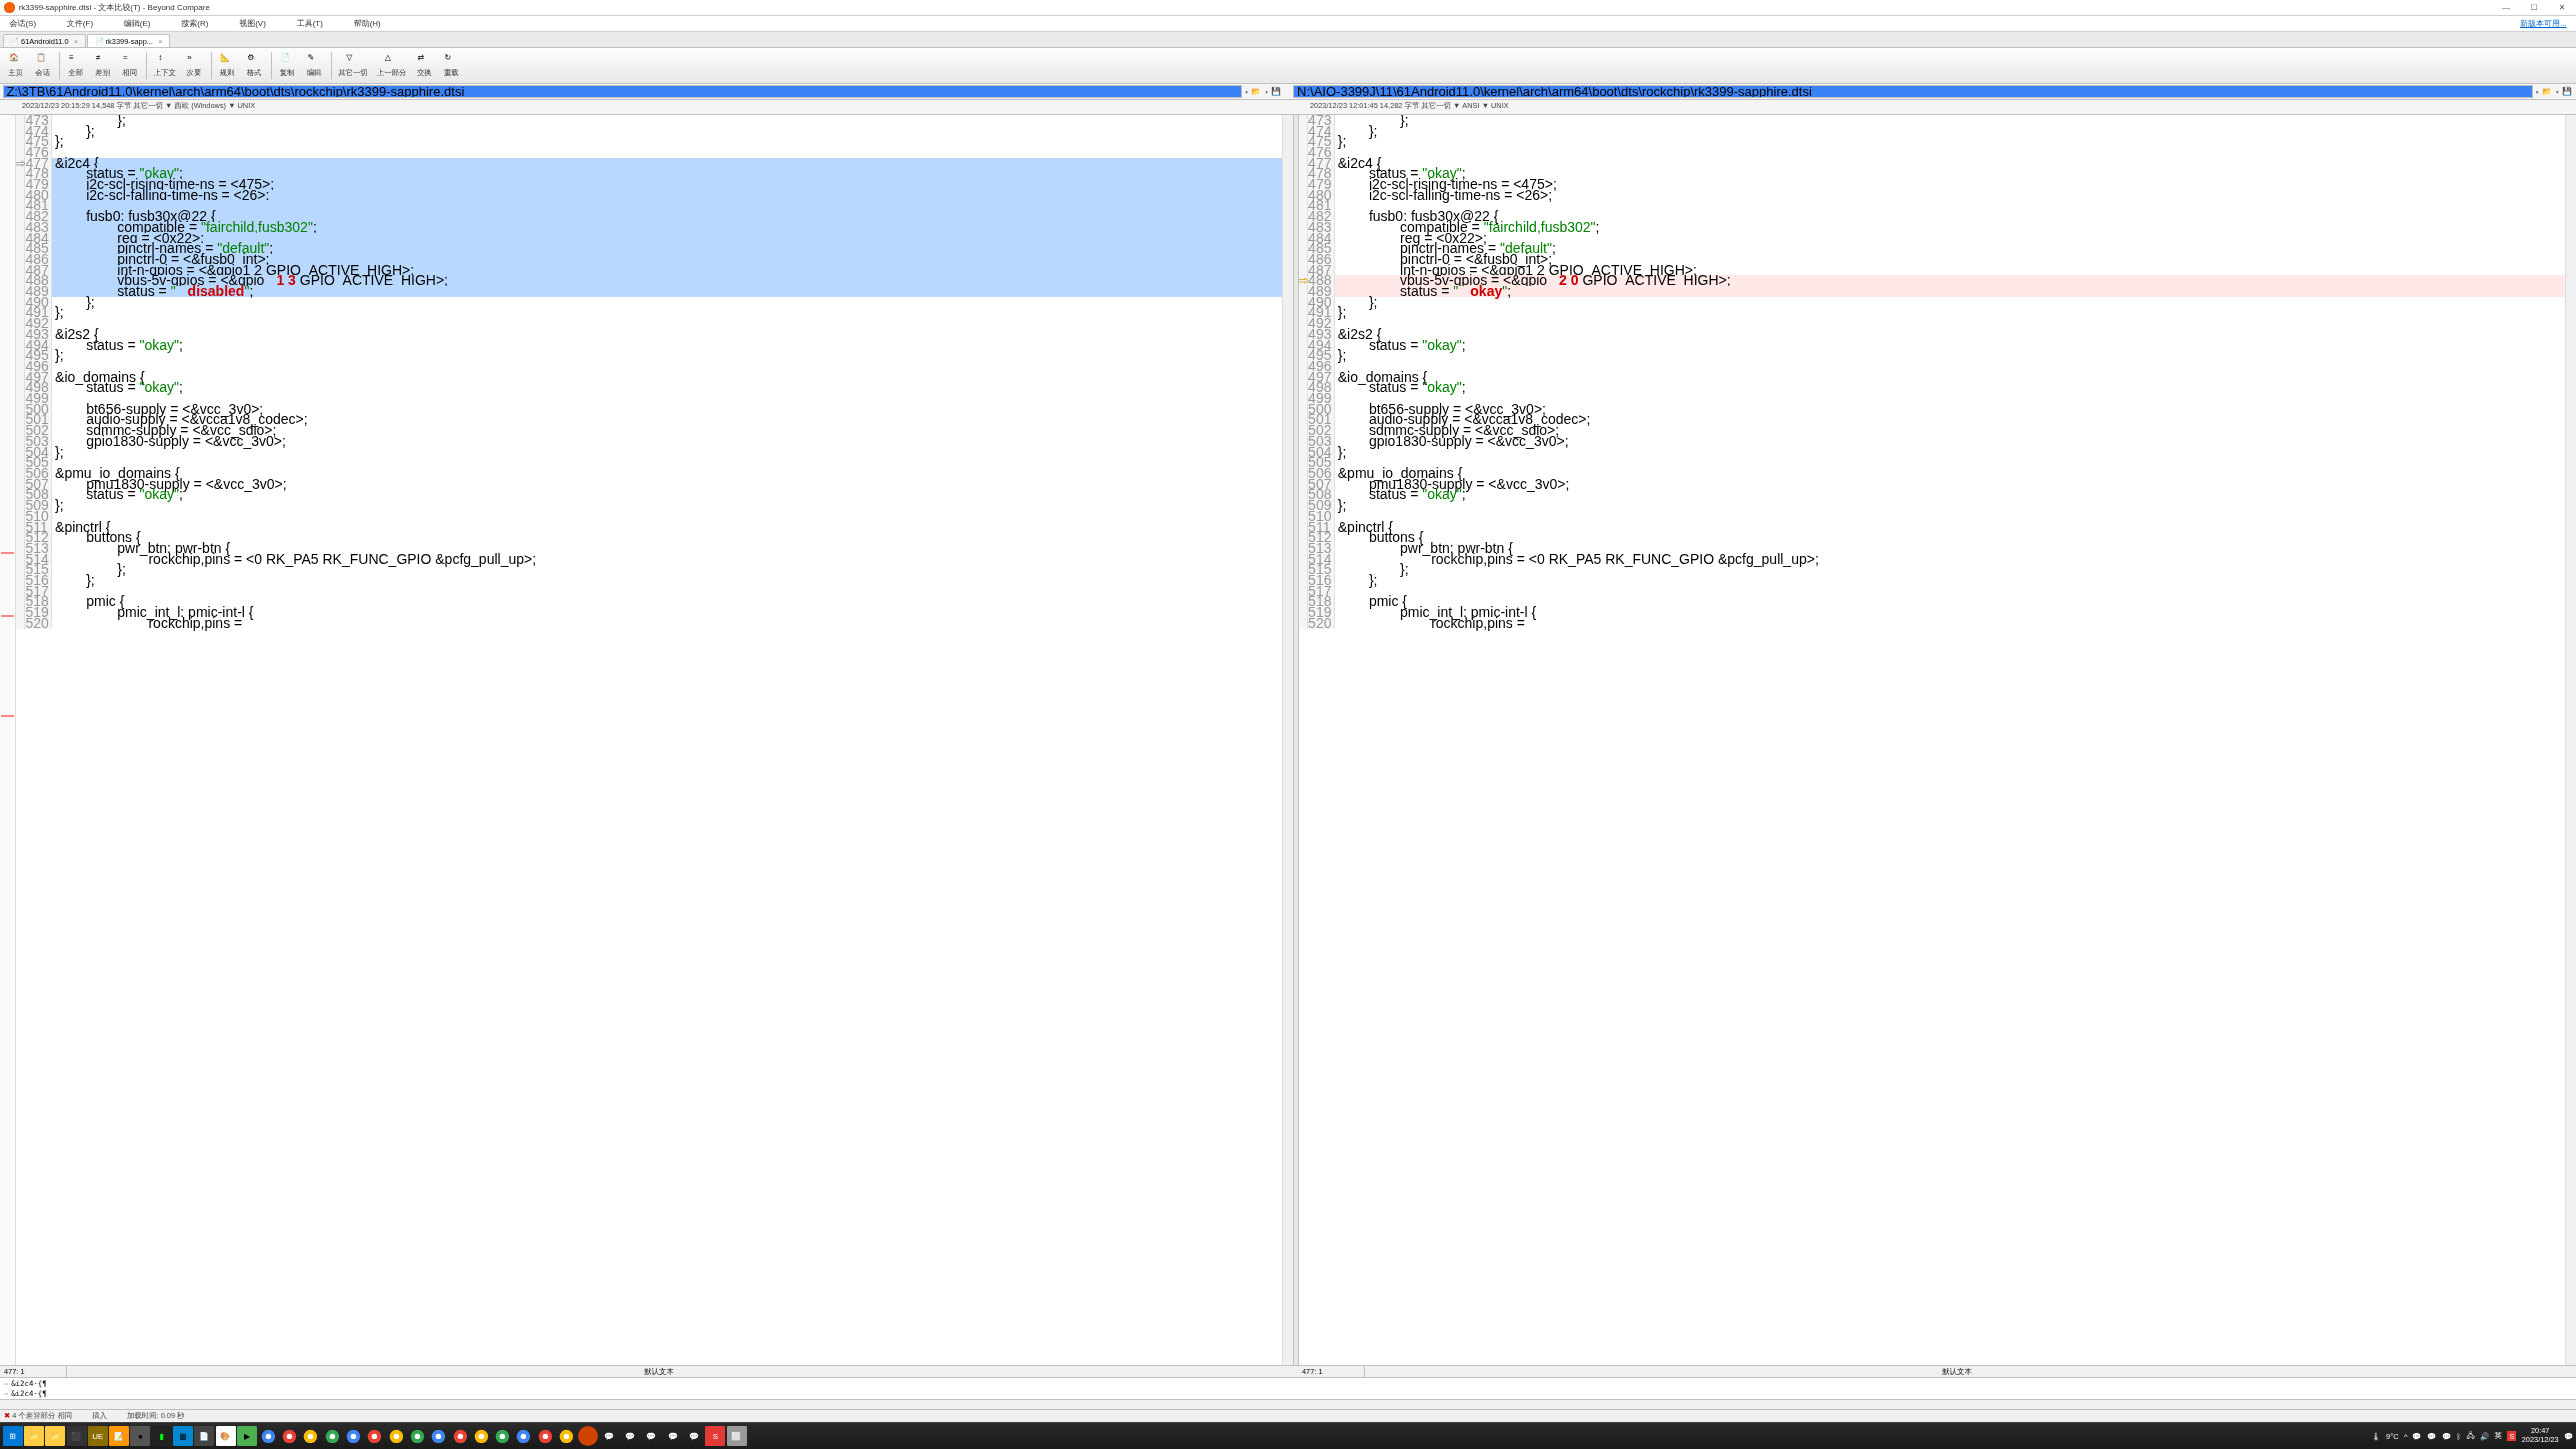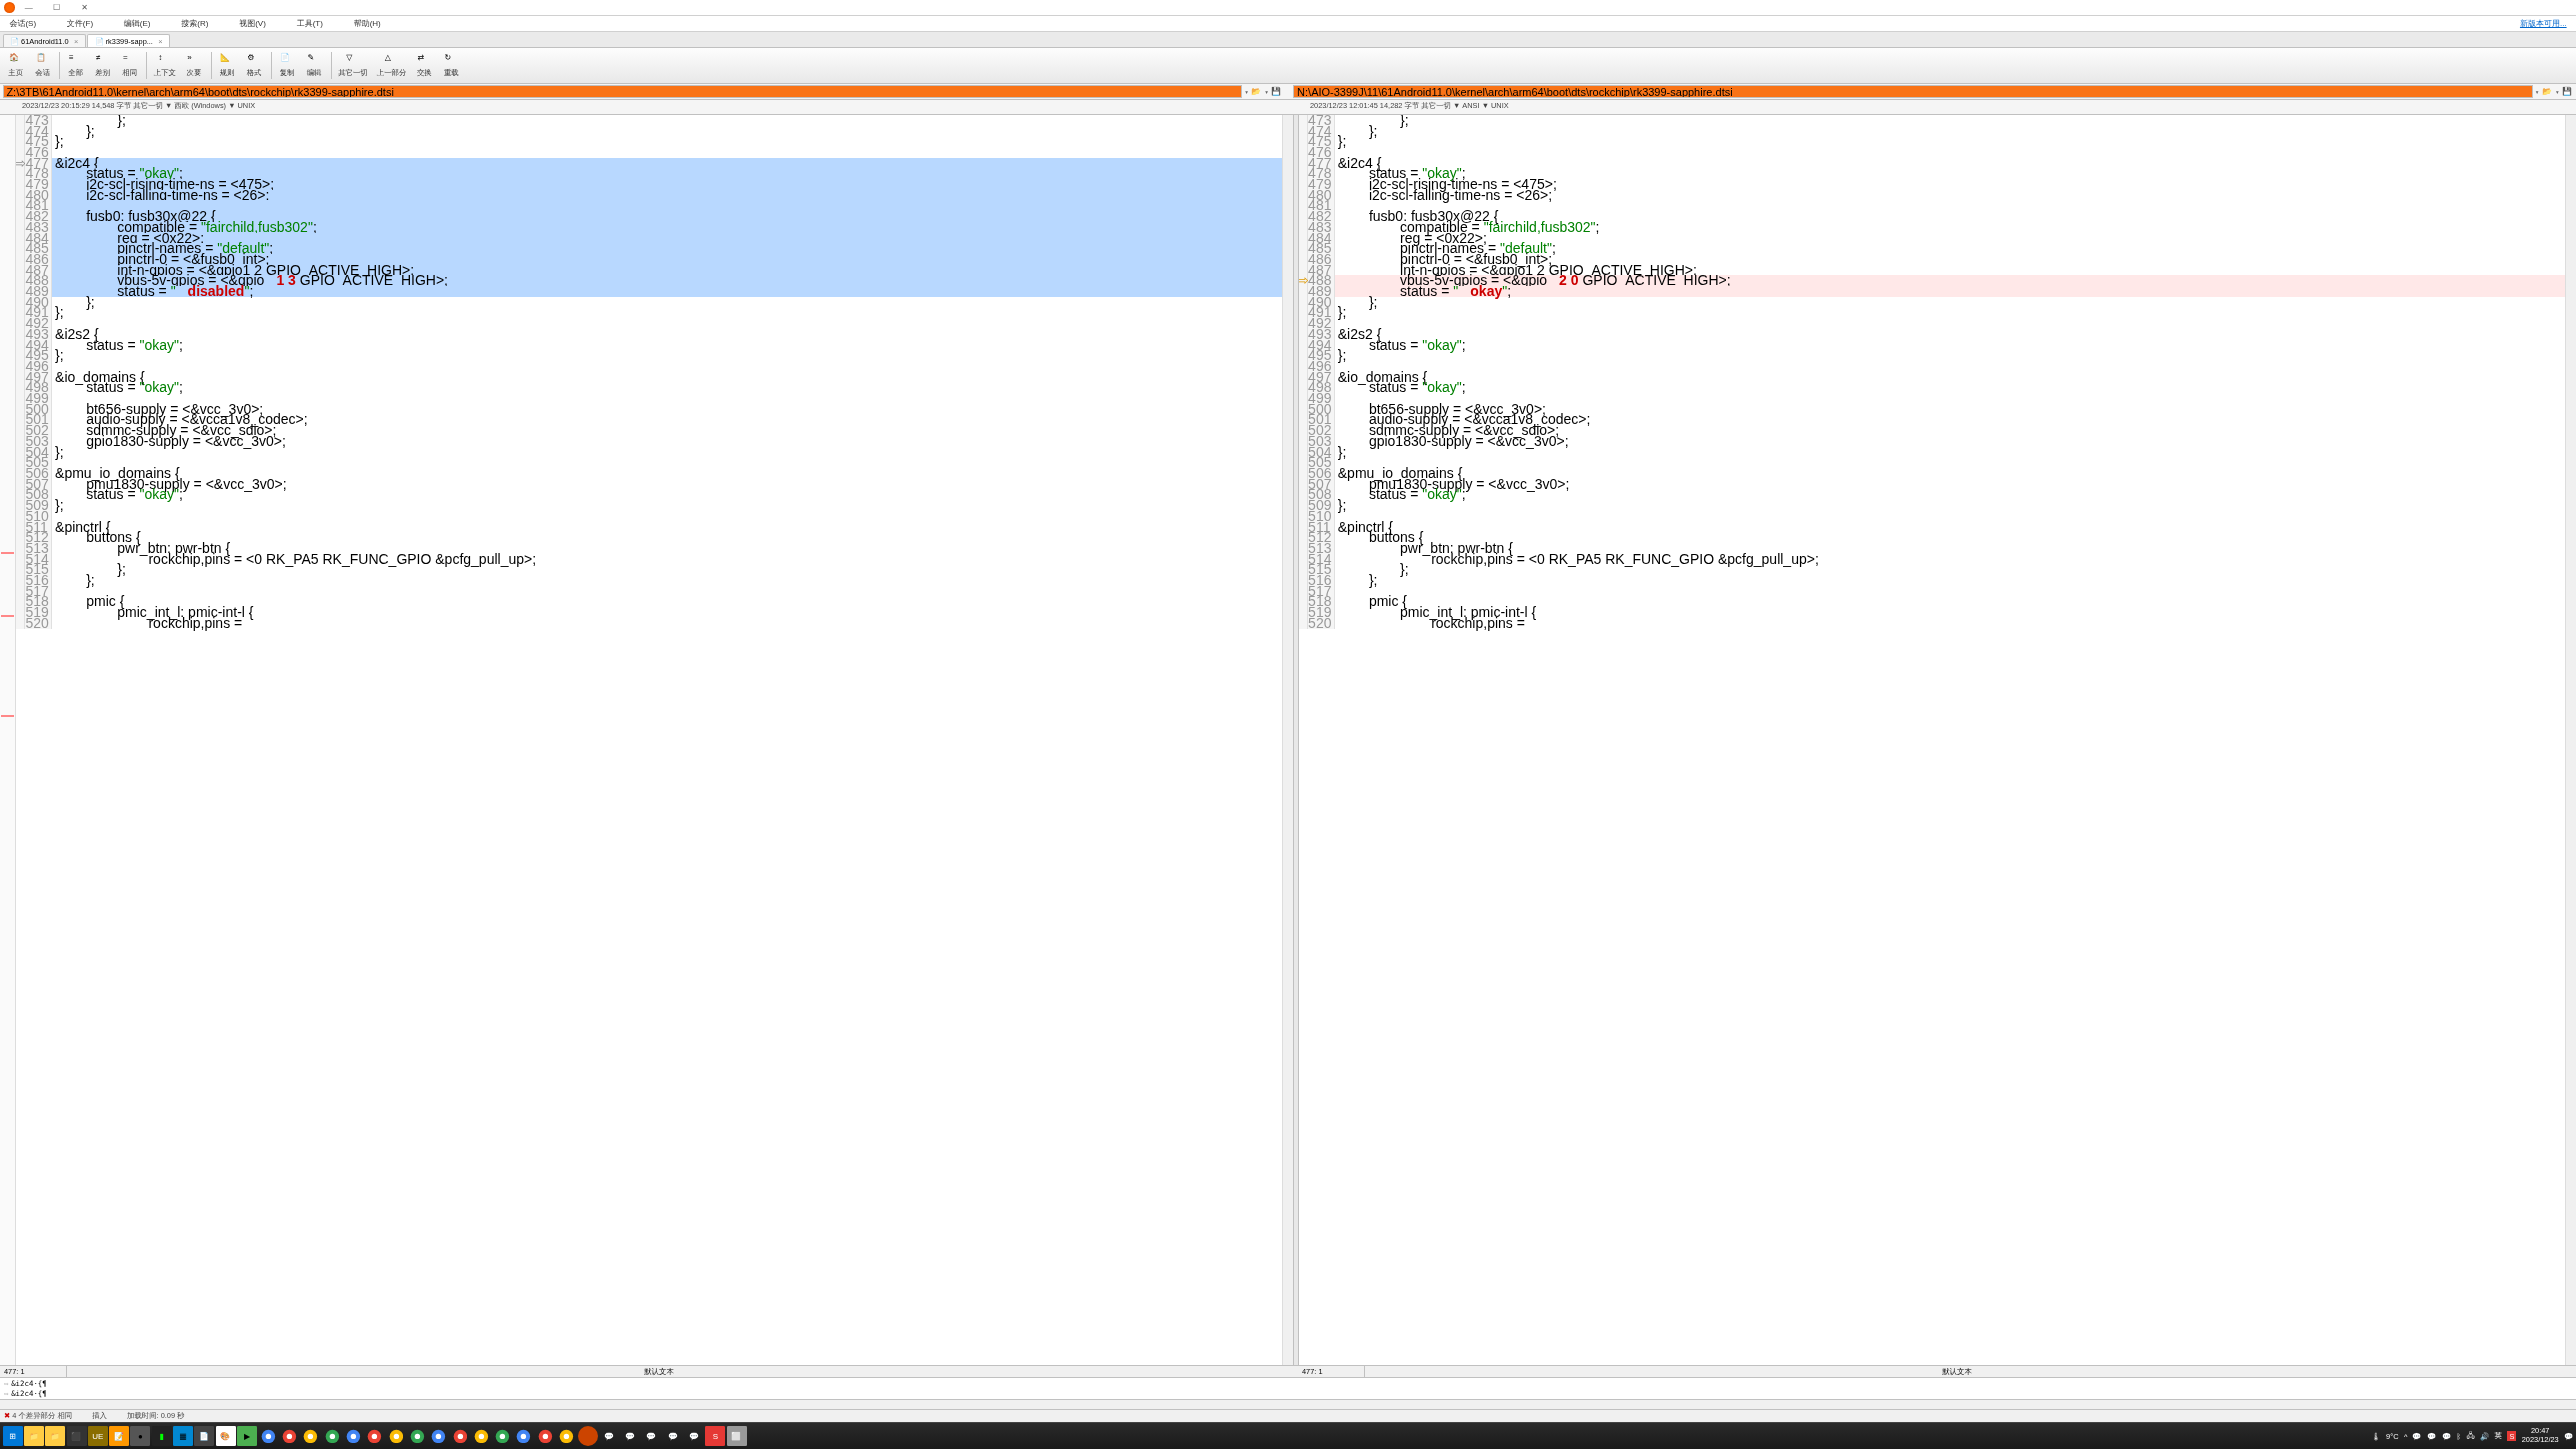--- a/index.html
+++ b/index.html
@@ -19,21 +19,21 @@
 .tab.active { background: #fff; }
 .tabicon { width: 8px; height: 8px; }
 .tabclose { margin-left: 2.7px; color: #888; }
 .toolbar { background: linear-gradient(#fdfdfd, #e8e8e8); height: 36px; display: flex; align-items: center; padding: 0 2.7px; border-bottom: 0.7px solid #c0c0c0; }
 .tbtn { display: flex; flex-direction: column; align-items: center; justify-content: center; min-width: 27px; height: 34px; padding: 1.3px 4px; border-right: 0.7px solid transparent; }
 .tbtn .ticon { width: 13.4px; height: 13.4px; margin-bottom: 1.3px; }
 .tbtn .tlabel { font-size: 7.4px; color: #333; }
 .tsep { width: 0.7px; height: 27px; background: #c0c0c0; margin: 0 2.7px; }
 .pathbar { background: #f5f5f5; height: 16px; display: flex; border-bottom: 0.7px solid #c0c0c0; }
 .pathhalf { flex: 1; display: flex; align-items: center; padding: 0 2.7px; gap: 2.7px; }
-.pathinput { flex: 1; border: 0.7px solid #c0c0c0; padding: 0.7px 2.7px; background: #f97316; font-size: 11px; height: 12.7px; }
+.pathinput { flex: 1; border: 0.7px solid #c0c0c0; padding: 0.7px 2.7px; background: #3b82f6; font-size: 13px; height: 12.7px; }
 .pathbtn { width: 12px; height: 12px; display: flex; align-items: center; justify-content: center; }
 .pathsep { width: 5.4px; }
 .infobar { background: #f5f5f5; height: 14.8px; display: flex; border-bottom: 0.7px solid #c0c0c0; font-size: 7.4px; }
 .infohalf { flex: 1; padding: 1.3px 4px; color: #444; margin-left: 18px; }
 .main { flex: 1; display: flex; min-height: 0; }
 .thumb { width: 16px; background: #fafafa; border-right: 0.7px solid #ddd; position: relative; }
 .thumbmark { position: absolute; left: 1.3px; right: 1.3px; height: 2px; }
 .pane { flex: 1; display: flex; flex-direction: column; min-width: 0; background: #fff; }
 .panesep { width: 5.4px; background: #e8e8e8; border-left: 0.7px solid #c0c0c0; border-right: 0.7px solid #c0c0c0; }
 .code { flex: 1; overflow: auto; font-family: Liberation Sans, sans-serif; font-size: 14px; white-space: pre; position: relative; }
@@ -63,20 +63,21 @@
 .arrow { font-size: 5.4px; color: #666; }
 
 </style>
 </head>
 <body>
 
 <div class="app">
 
   <div class="titlebar">
     <div class="icon"></div>
+    <div class="title">rk3399-sapphire.dtsi - 文本比较(T) - Beyond Compare</div>
     <div class="winbtns">
       <div class="winbtn">—</div>
       <div class="winbtn">☐</div>
       <div class="winbtn">✕</div>
     </div>
   </div>
 
   <div class="menubar">
     <div class="menus" id="menus">
         <div class="menuitem">会话(S)</div>

